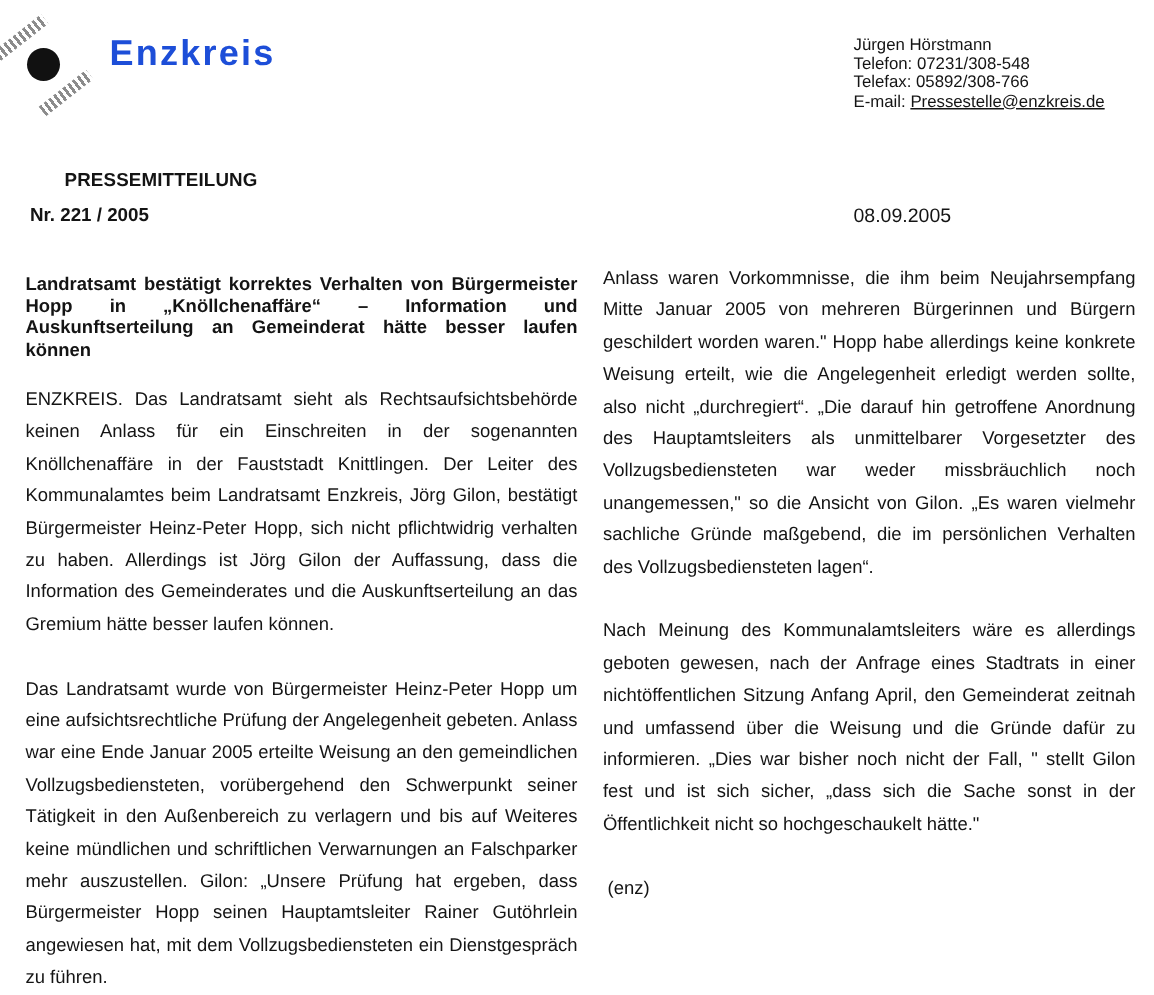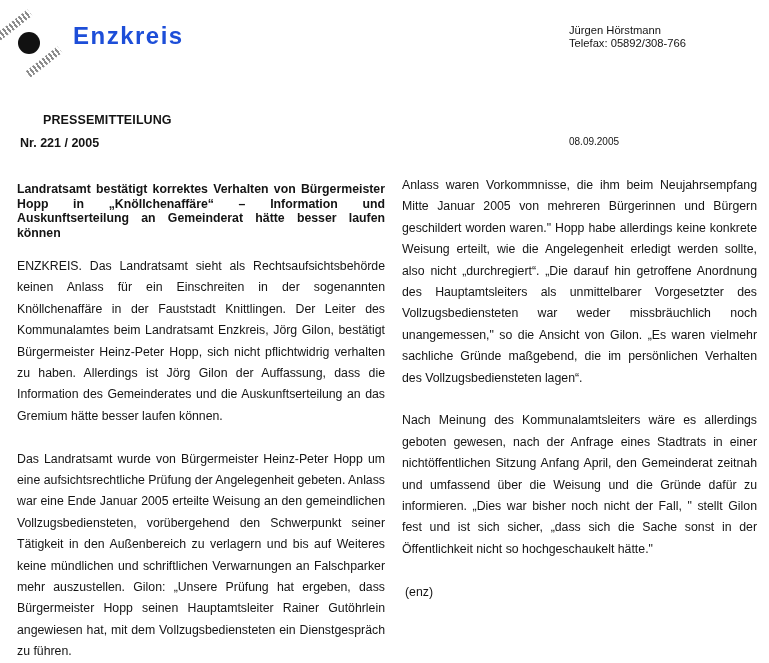--- a/index.html
+++ b/index.html
@@ -9,21 +9,21 @@
   }
   .logo { position: absolute; left: 0; top: 0; width: 90px; height: 70px; }
   .logo-dot { position: absolute; left: 18px; top: 32px; width: 22px; height: 22px; border-radius: 50%; background: #111; }
   .logo-stripe { position: absolute; width: 8px; height: 40px; background: repeating-linear-gradient(0deg, #777 0 2px, transparent 2px 4px); transform: rotate(52deg); opacity: .85; }
   .brand { position: absolute; left: 73px; top: 22px; font-size: 24px; font-weight: bold; letter-spacing: 1.5px; color: #1d4ed8; }
   .press-title { position: absolute; left: 17px; top: 113px; font-size: 12.5px; font-weight: bold; letter-spacing: .1px; margin-left: 26px; }
   .press-nr { position: absolute; left: 20px; top: 136px; font-size: 12.5px; font-weight: bold; }
   .contact { position: absolute; left: 569px; top: 24px; font-size: 11.2px; line-height: 12.5px; }
   .contact .dept { font-weight: bold; margin-bottom: 13px; }
   .contact a { color: #141414; text-decoration: underline; }
-  .date { position: absolute; left: 569px; top: 136px; font-size: 10px; }
+  .date { position: absolute; left: 569px; top: 136px; font-size: 13px; }
   .headline { position: absolute; left: 17px; top: 182px; width: 368px; font-size: 12.3px; font-weight: bold; line-height: 14.5px; text-align: justify; }
   .col { position: absolute; font-size: 12.3px; line-height: 21.4px; text-align: justify; }
   .col-left { left: 17px; top: 256px; width: 368px; }
   .col-right { left: 402px; top: 175px; width: 355px; }
   .col p { margin: 0 0 21.4px 0; }
   .enz { margin-top: 0; padding-left: 3px; }
 </style>
 </head>
 <body>
 
@@ -32,21 +32,23 @@
   <div class="logo-dot"></div>
   <div class="logo-stripe" style="left:40px; top:42px;"></div>
 </div>
 <div class="brand">Enzkreis</div>
 
 <div class="press-title">PRESSEMITTEILUNG</div>
 <div class="press-nr">Nr. 221 / 2005</div>
 
 <div class="contact">
   <div>Jürgen Hörstmann</div>
+  <div>Telefon: 07231/308-548</div>
   <div>Telefax: 05892/308-766</div>
+  <div><span>E-mail: </span><a>Pressestelle@enzkreis.de</a></div>
 </div>
 <div class="date">08.09.2005</div>
 
 <div class="headline">Landratsamt bestätigt korrektes Verhalten von Bürgermeister Hopp in „Knöllchenaffäre“ – Information und Auskunftserteilung an Gemeinderat hätte besser laufen können</div>
 
 <div class="col col-left">
   <p>ENZKREIS. Das Landratsamt sieht als Rechtsaufsichtsbehörde keinen Anlass für ein Einschreiten in der sogenannten Knöllchenaffäre in der Fauststadt Knittlingen. Der Leiter des Kommunalamtes beim Landratsamt Enzkreis, Jörg Gilon, bestätigt Bürgermeister Heinz-Peter Hopp, sich nicht pflichtwidrig verhalten zu haben. Allerdings ist Jörg Gilon der Auffassung, dass die Information des Gemeinderates und die Auskunftserteilung an das Gremium hätte besser laufen können.</p>
   <p>Das Landratsamt wurde von Bürgermeister Heinz-Peter Hopp um eine aufsichtsrechtliche Prüfung der Angelegenheit gebeten. Anlass war eine Ende Januar 2005 erteilte Weisung an den gemeindlichen Vollzugsbediensteten, vorübergehend den Schwerpunkt seiner Tätigkeit in den Außenbereich zu verlagern und bis auf Weiteres keine mündlichen und schriftlichen Verwarnungen an Falschparker mehr auszustellen. Gilon: „Unsere Prüfung hat ergeben, dass Bürgermeister Hopp seinen Hauptamtsleiter Rainer Gutöhrlein angewiesen hat, mit dem Vollzugsbediensteten ein Dienstgespräch zu führen.</p>
 </div>
 

